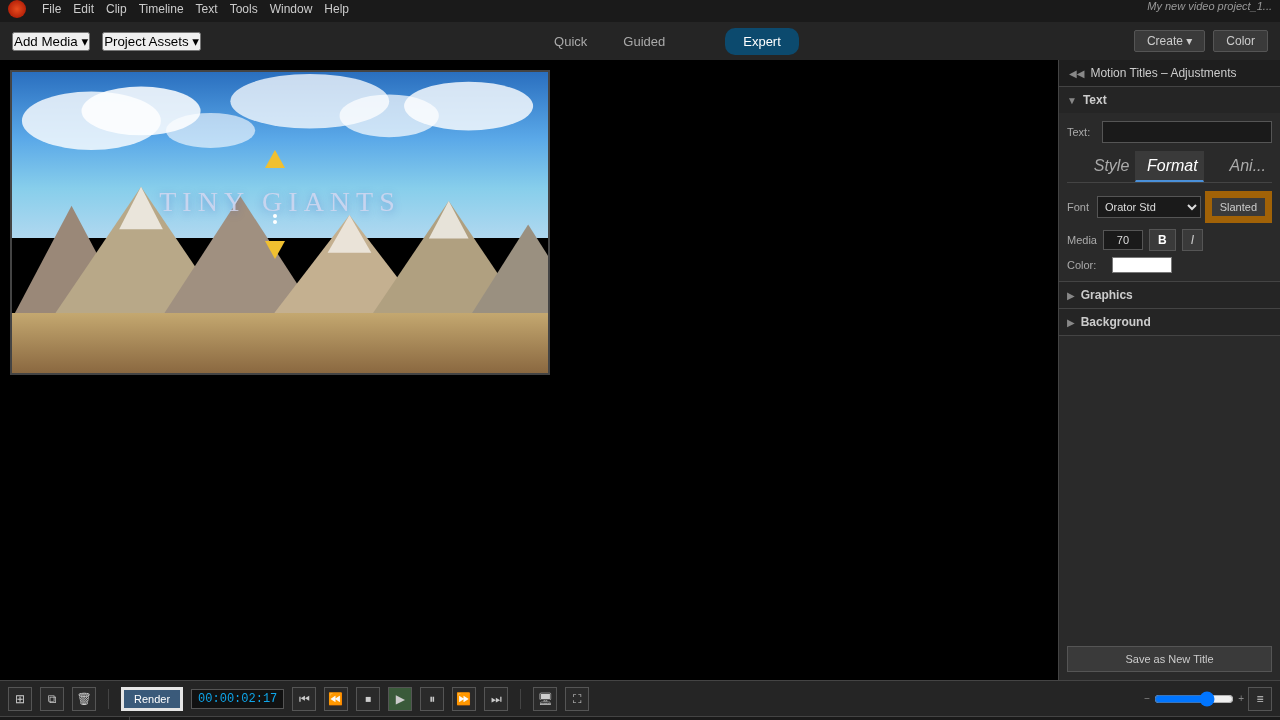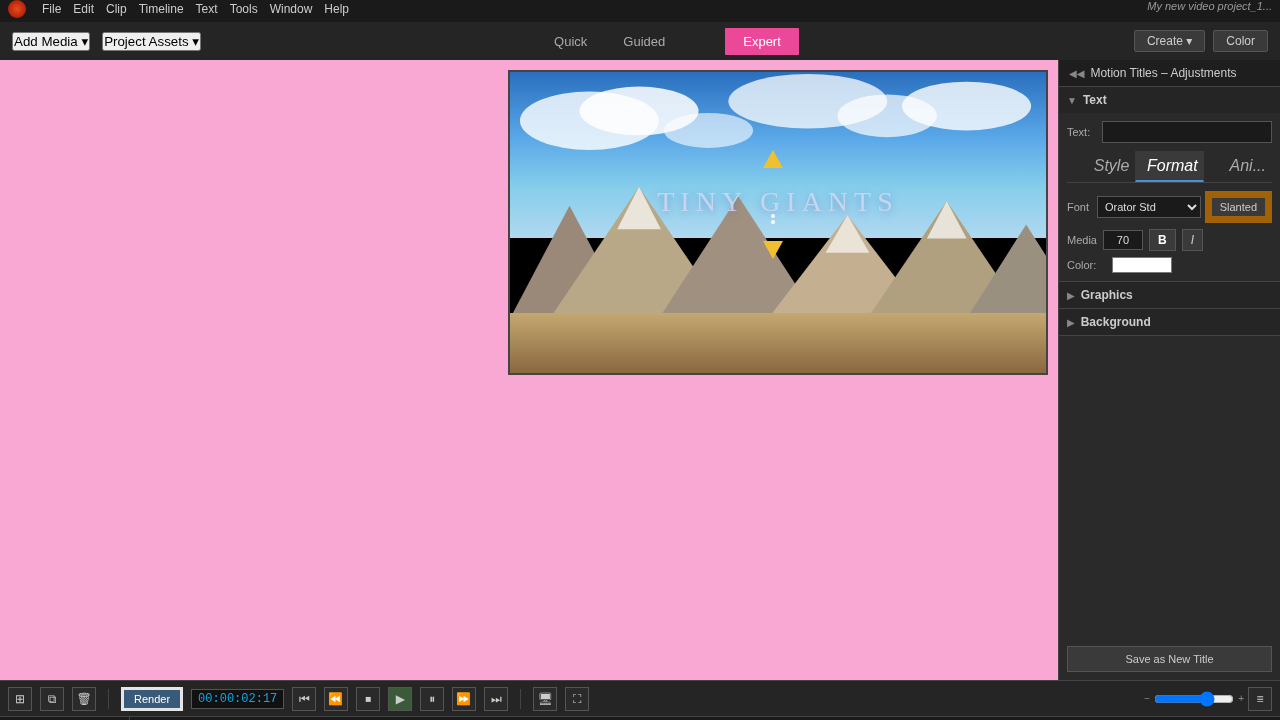--- a/index.html
+++ b/index.html
@@ -11,29 +11,29 @@
     #topbar-logo { width: 18px; height: 18px; background: radial-gradient(circle, #e84c1e, #a01000); border-radius: 50%; }
     #topbar-menus { display: flex; gap: 12px; color: #ccc; font-size: 12px; }
     #topbar-menus span { cursor: pointer; }
     #topbar-right { color: #999; font-size: 11px; font-style: italic; }
 
     
     #toolbar { background: #252525; height: 38px; display: flex; align-items: center; padding: 0 12px; justify-content: space-between; }
     #toolbar-left { display: flex; gap: 12px; align-items: center; }
     #mode-tabs { display: flex; gap: 0; }
     .mode-tab { padding: 6px 18px; font-size: 13px; cursor: pointer; color: #aaa; background: transparent; border: none; }
-    .mode-tab.active { color: #fff; background: #ec4899; border-radius: 1px; margin-left: 42px; }
+    .mode-tab.active { color: #fff; background: #0c4a6e; border-radius: 10px; margin-left: 42px; }
     #toolbar-right { display: flex; gap: 8px; }
     .create-btn { background: #3a3a3a; border: 1px solid #555; color: #ccc; padding: 3px 12px; font-size: 12px; cursor: pointer; border-radius: 2px; }
 
     
     #main { display: flex; height: calc(720px - 22px - 38px - 40px); }
 
     
-    #preview-area { flex: 1; background: #f9a8d4; display: flex; align-items: flex-start; justify-content: flex-end; padding: 10px; position: relative; }
+    #preview-area { flex: 1; background: #000000; display: flex; align-items: flex-start; justify-content: flex-start; padding: 10px; position: relative; }
     #preview-window { width: 540px; height: 305px; background: #000; position: relative; overflow: hidden; border: 2px solid #444; }
     #preview-sky { position: absolute; top: 0; left: 0; right: 0; height: 55%; background: linear-gradient(180deg, #2a6fbf 0%, #5aa8e8 40%, #87ceeb 70%, #b0d8f0 100%); }
     #preview-ground { position: absolute; bottom: 0; left: 0; right: 0; height: 22%; background: linear-gradient(180deg, #b8a070 0%, #a08050 100%); }
     #preview-title { position: absolute; top: 38%; left: 50%; transform: translateX(-50%); color: rgba(220,220,255,0.85); font-size: 26px; font-family: 'Georgia', serif; letter-spacing: 6px; text-align: center; white-space: nowrap; text-shadow: 0 0 10px rgba(100,150,255,0.5); }
     #arrow-up { position: absolute; top: 28%; left: 50%; transform: translateX(-50%); width: 0; height: 0; border-left: 10px solid transparent; border-right: 10px solid transparent; border-bottom: 18px solid #f0c030; }
     #arrow-down { position: absolute; top: 57%; left: 50%; transform: translateX(-50%); width: 0; height: 0; border-left: 10px solid transparent; border-right: 10px solid transparent; border-top: 18px solid #f0c030; }
     #handle-mid { position: absolute; top: 50%; left: 50%; transform: translate(-50%, -50%); display: flex; flex-direction: column; align-items: center; gap: 2px; }
     .handle-dot { width: 4px; height: 4px; background: white; border-radius: 50%; }
 
     

